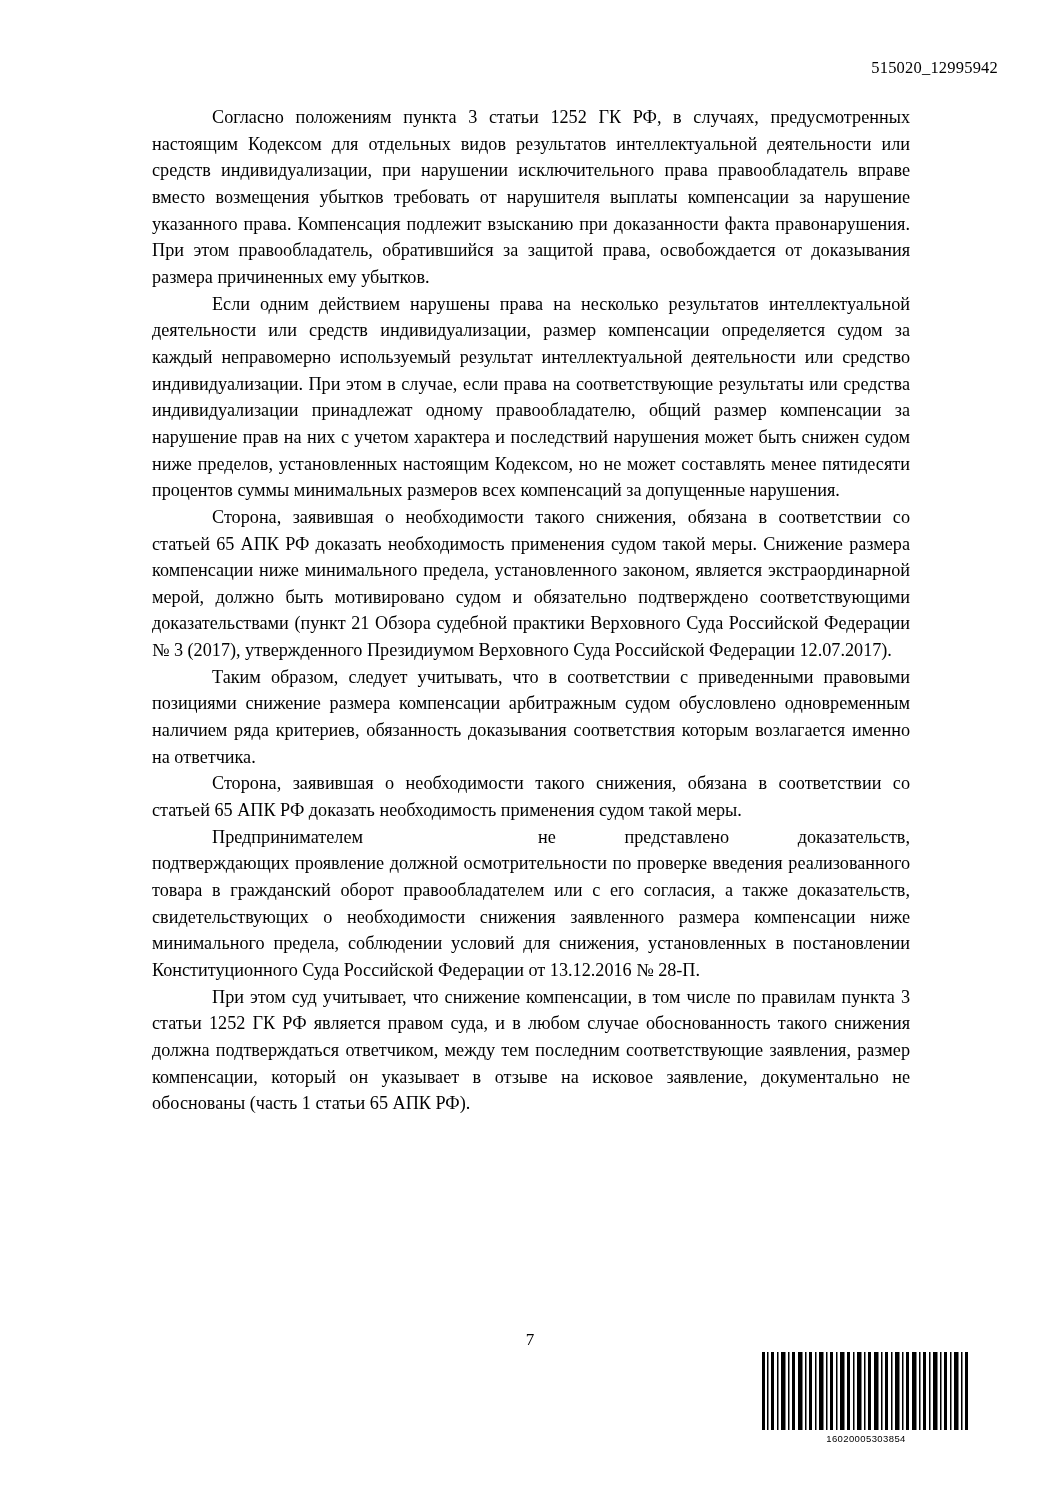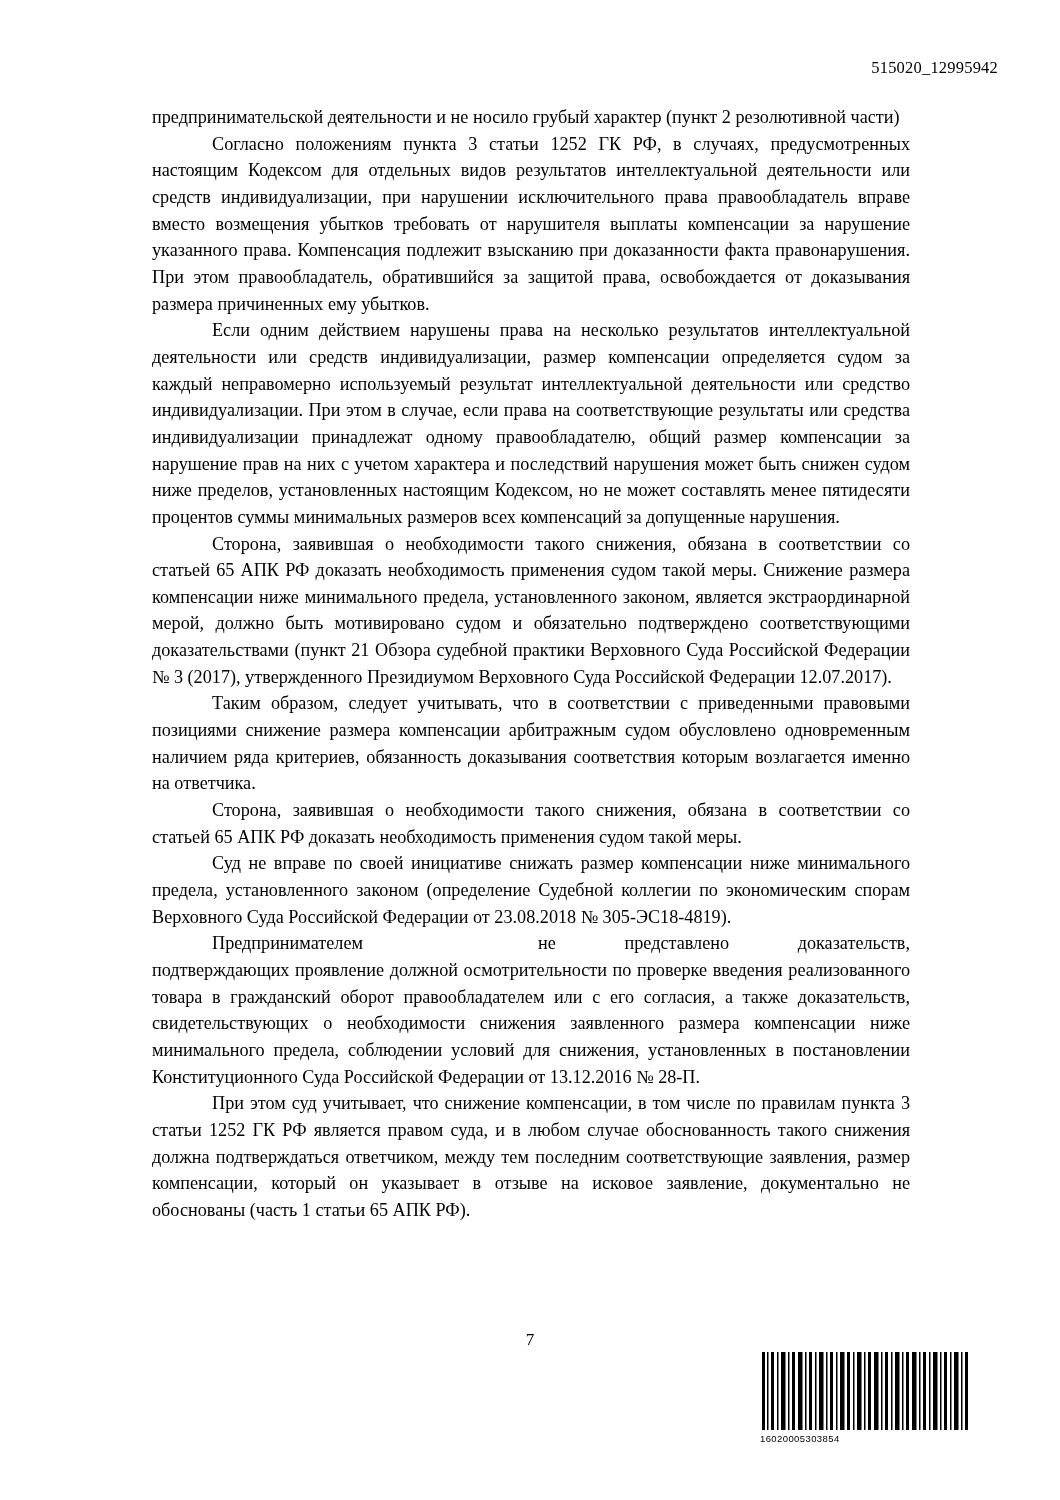--- a/index.html
+++ b/index.html
@@ -55,20 +55,21 @@
     left: 0;
     width: 1060px;
     text-align: center;
     font-size: 17px;
   }
   .barcode-wrap {
     position: absolute;
     left: 760px;
     top: 1352px;
     width: 212px;
+    text-align: center;
   }
   .barcode {
     height: 78px;
     width: 212px;
     display: block;
   }
   .barcode-number {
     font-family: "Liberation Sans", sans-serif;
     font-size: 9.5px;
     letter-spacing: 0.4px;
@@ -77,27 +78,25 @@
   }
 </style>
 </head>
 <body>
 
 <div class="page">
 
   <div class="doc-id">515020_12995942</div>
 
   <div class="body-text">
-    <p>предпринимательской деятельности и не носило грубый характер (пункт 2 резолютивной части)</p>
     <p class="indent">Согласно положениям пункта 3 статьи 1252 ГК РФ, в случаях, предусмотренных настоящим Кодексом для отдельных видов результатов интеллектуальной деятельности или средств индивидуализации, при нарушении исключительного права правообладатель вправе вместо возмещения убытков требовать от нарушителя выплаты компенсации за нарушение указанного права. Компенсация подлежит взысканию при доказанности факта правонарушения. При этом правообладатель, обратившийся за защитой права, освобождается от доказывания размера причиненных ему убытков.</p>
     <p class="indent">Если одним действием нарушены права на несколько результатов интеллектуальной деятельности или средств индивидуализации, размер компенсации определяется судом за каждый неправомерно используемый результат интеллектуальной деятельности или средство индивидуализации. При этом в случае, если права на соответствующие результаты или средства индивидуализации принадлежат одному правообладателю, общий размер компенсации за нарушение прав на них с учетом характера и последствий нарушения может быть снижен судом ниже пределов, установленных настоящим Кодексом, но не может составлять менее пятидесяти процентов суммы минимальных размеров всех компенсаций за допущенные нарушения.</p>
     <p class="indent">Сторона, заявившая о необходимости такого снижения, обязана в соответствии со статьей 65 АПК РФ доказать необходимость применения судом такой меры. Снижение размера компенсации ниже минимального предела, установленного законом, является экстраординарной мерой, должно быть мотивировано судом и обязательно подтверждено соответствующими доказательствами (пункт 21 Обзора судебной практики Верховного Суда Российской Федерации № 3 (2017), утвержденного Президиумом Верховного Суда Российской Федерации 12.07.2017).</p>
     <p class="indent">Таким образом, следует учитывать, что в соответствии с приведенными правовыми позициями снижение размера компенсации арбитражным судом обусловлено одновременным наличием ряда критериев, обязанность доказывания соответствия которым возлагается именно на ответчика.</p>
     <p class="indent">Сторона, заявившая о необходимости такого снижения, обязана в соответствии со статьей 65 АПК РФ доказать необходимость применения судом такой меры.</p>
-    <p class="indent">Суд не вправе по своей инициативе снижать размер компенсации ниже минимального предела, установленного законом (определение Судебной коллегии по экономическим спорам Верховного Суда Российской Федерации от 23.08.2018 № 305-ЭС18-4819).</p>
     <p class="indent"><span>Предпринимателем</span><span class="gap-inline"></span><span>не представлено доказательств, подтверждающих проявление должной осмотрительности по проверке введения реализованного товара в гражданский оборот правообладателем или с его согласия, а также доказательств, свидетельствующих о необходимости снижения заявленного размера компенсации ниже минимального предела, соблюдении условий для снижения, установленных в постановлении Конституционного Суда Российской Федерации от 13.12.2016 № 28-П.</span></p>
     <p class="indent">При этом суд учитывает, что снижение компенсации, в том числе по правилам пункта 3 статьи 1252 ГК РФ является правом суда, и в любом случае обоснованность такого снижения должна подтверждаться ответчиком, между тем последним соответствующие заявления, размер компенсации, который он указывает в отзыве на исковое заявление, документально не обоснованы (часть 1 статьи 65 АПК РФ).</p>
   </div>
 
   <div class="page-number">7</div>
 
   <div class="barcode-wrap">
     <svg class="barcode" viewBox="0 0 212 78" preserveAspectRatio="none">
       <rect x="0" y="0" width="212" height="78" fill="#ffffff"></rect>
       <g fill="#000000">

